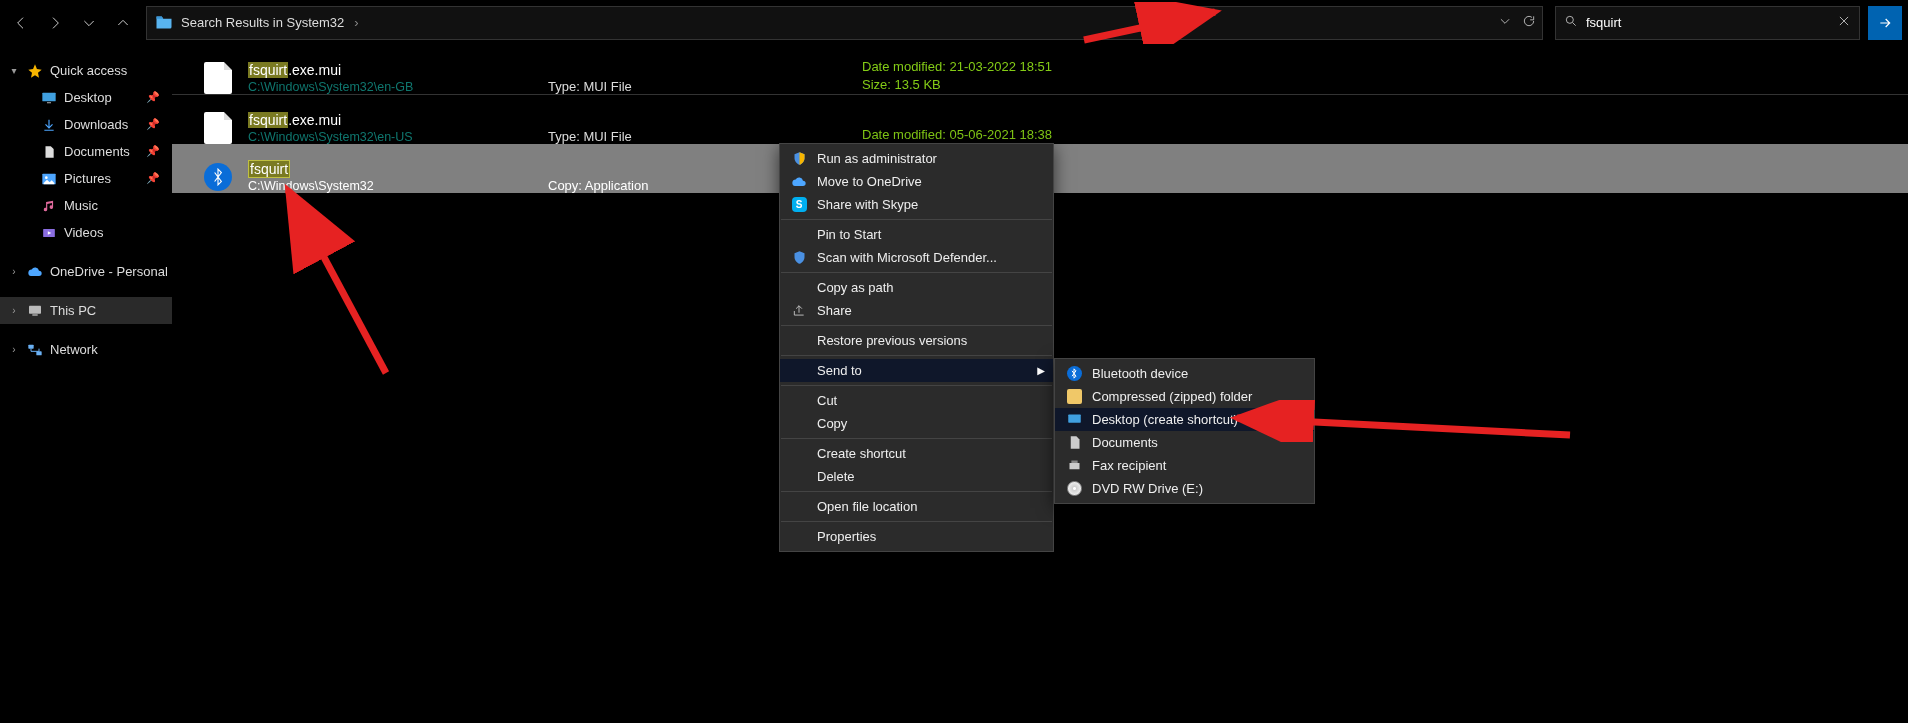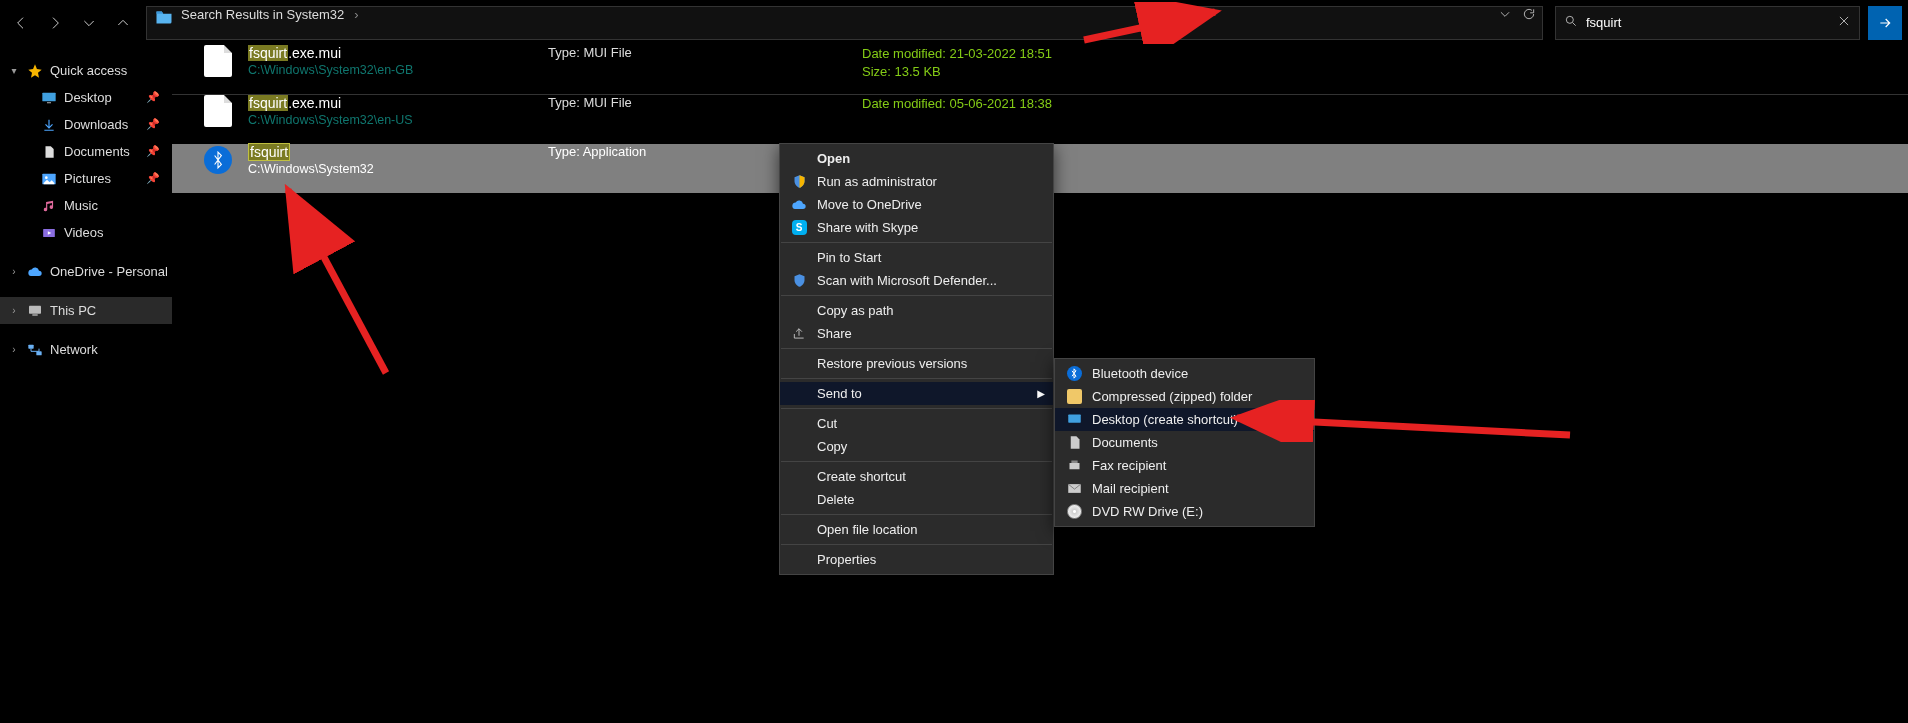--- a/index.html
+++ b/index.html
@@ -3,21 +3,21 @@
 <meta charset="utf-8">
 <style>
 * { margin: 0; padding: 0; box-sizing: border-box; font-family: "Segoe UI", sans-serif; }
 body { background: #000; color: #fff; font-size: 13px; width: 1908px; height: 723px; overflow: hidden; position: relative; }
 
 
 .toolbar { display: flex; align-items: center; height: 45px; padding: 4px 6px; gap: 4px; }
 .navbtn { width: 30px; height: 30px; display: flex; align-items: center; justify-content: center; color: #bbb; border-radius: 2px; }
 .navbtn svg { width: 16px; height: 16px; stroke: #ccc; fill: none; stroke-width: 1.5; }
 
-.addressbar { flex: 1; display: flex; border: 1px solid #333; height: 34px; padding: 0 8px; gap: 8px; background: #111; margin: 0 4px; position: relative; }
+.addressbar { flex: 1; display: flex; align-items: center; border: 1px solid #333; height: 34px; padding: 0 8px; gap: 8px; background: #111; margin: 0 4px; position: relative; }
 .addressbar .folder-ico { width: 18px; height: 18px; }
 .addressbar .crumb { color: #ddd; }
 .addressbar .chev { color: #888; margin: 0 2px; }
 .addr-tools { position: absolute; right: 6px; display: flex; gap: 10px; color: #bbb; }
 .addr-tools svg { width: 14px; height: 14px; stroke: #bbb; fill: none; stroke-width: 1.6; }
 
 .searchbox { width: 305px; border: 1px solid #333; height: 34px; display: flex; align-items: center; padding: 0 8px; gap: 8px; background: #111; margin-left: 4px; position: relative; }
 .searchbox svg { width: 14px; height: 14px; stroke: #bbb; fill: none; stroke-width: 1.6; }
 .searchbox input { flex: 1; background: transparent; border: none; color: #fff; font-size: 13px; outline: none; }
 .searchbox .clear { margin-left: auto; }
@@ -31,21 +31,21 @@
 .side-item { display: flex; align-items: center; height: 27px; padding-left: 8px; gap: 6px; color: #ddd; position: relative; }
 .side-item.selected { background: #2a2a2a; }
 .side-item .expand { width: 12px; color: #999; font-size: 10px; text-align: center; }
 .side-item .noexpand { width: 12px; }
 .side-item .ico { width: 18px; height: 18px; display: flex; align-items: center; justify-content: center; }
 .side-item .pin { position: absolute; right: 12px; color: #888; font-size: 11px; }
 .side-sub { padding-left: 22px; }
 
 .content { flex: 1; position: relative; }
 
-.result-row { display: flex; align-items: flex-start; height: 49px; padding-left: 30px; position: relative; }
+.result-row { display: flex; align-items: flex-end; height: 49px; padding-left: 30px; position: relative; }
 .result-row.selected { background: #808080; }
 .result-row .fileico { width: 32px; height: 32px; display: flex; align-items: center; justify-content: center; margin-right: 14px; }
 .result-row .name-col { width: 300px; }
 .result-row .filename { font-size: 14px; color: #fff; }
 .result-row .filepath { font-size: 12.5px; color: #0f766e; margin-top: 2px; }
 .result-row .type-col { width: 300px; color: #ddd; font-size: 13px; }
 .result-row .meta-col { color: #84cc16; font-size: 13px; line-height: 18px; position: absolute; left: 690px; }
 .result-row.selected .filepath, .result-row.selected .meta-col, .result-row.selected .type-col { color: #fff; }
 
 .hl { background: #7a7a22; padding: 0 1px; }
@@ -301,31 +301,27 @@
         <div class="bt-icon">
             <svg viewBox="0 0 24 32">
               <path d="M6 8l12 16-6 6V2l6 6L6 24"></path>
             </svg>
           </div>
       </div>
       <div class="name-col">
         <div class="filename"><span class="hl" style="border:1px solid #c0c040">fsquirt</span></div>
         <div class="filepath">C:\Windows\System32</div>
       </div>
-      <div class="type-col">Type: Application</div>
+      <div class="type-col">Copy: Application</div>
     </div>
 
   </div>
 </div>
 
 <div class="ctxmenu main-ctx">
-  <div class="ctx-item bold">
-      <span class="lefticon"></span>
-      <span>Open</span>
-    </div>
   <div class="ctx-item">
       <span class="lefticon shield">
         <svg width="15" height="15" viewBox="0 0 24 24">
           <path fill="#4a90e2" d="M12 2l8 3v6c0 5-3.5 9.5-8 11-4.5-1.5-8-6-8-11V5z"></path>
           <path fill="#f7b500" d="M12 2v20c4.5-1.5 8-6 8-11V5z"></path>
         </svg>
       </span>
       <span>Run as administrator</span>
     </div>
   <div class="ctx-item">
@@ -443,29 +439,20 @@
       <span>Documents</span>
     </div>
   <div class="ctx-item">
       <span class="lefticon fax-ico">
         <svg viewBox="0 0 24 24">
           <rect x="4" y="8" width="16" height="10"></rect>
           <rect fill="#888" x="7" y="4" width="10" height="4"></rect>
         </svg>
       </span>
       <span>Fax recipient</span>
-    </div>
-  <div class="ctx-item">
-      <span class="lefticon env-ico">
-        <svg viewBox="0 0 24 18">
-          <rect x="2" y="2" width="20" height="14"></rect>
-          <path stroke="#555" fill="none" d="M2 2l10 8 10-8"></path>
-        </svg>
-      </span>
-      <span>Mail recipient</span>
     </div>
   <div class="ctx-item">
       <span class="lefticon">
         <span class="dvd-ico"></span>
       </span>
       <span>DVD RW Drive (E:)</span>
     </div>
 </div>
 
 <svg class="annotation-arrow" style="left:1080px; top:2px;" width="150" height="42">

